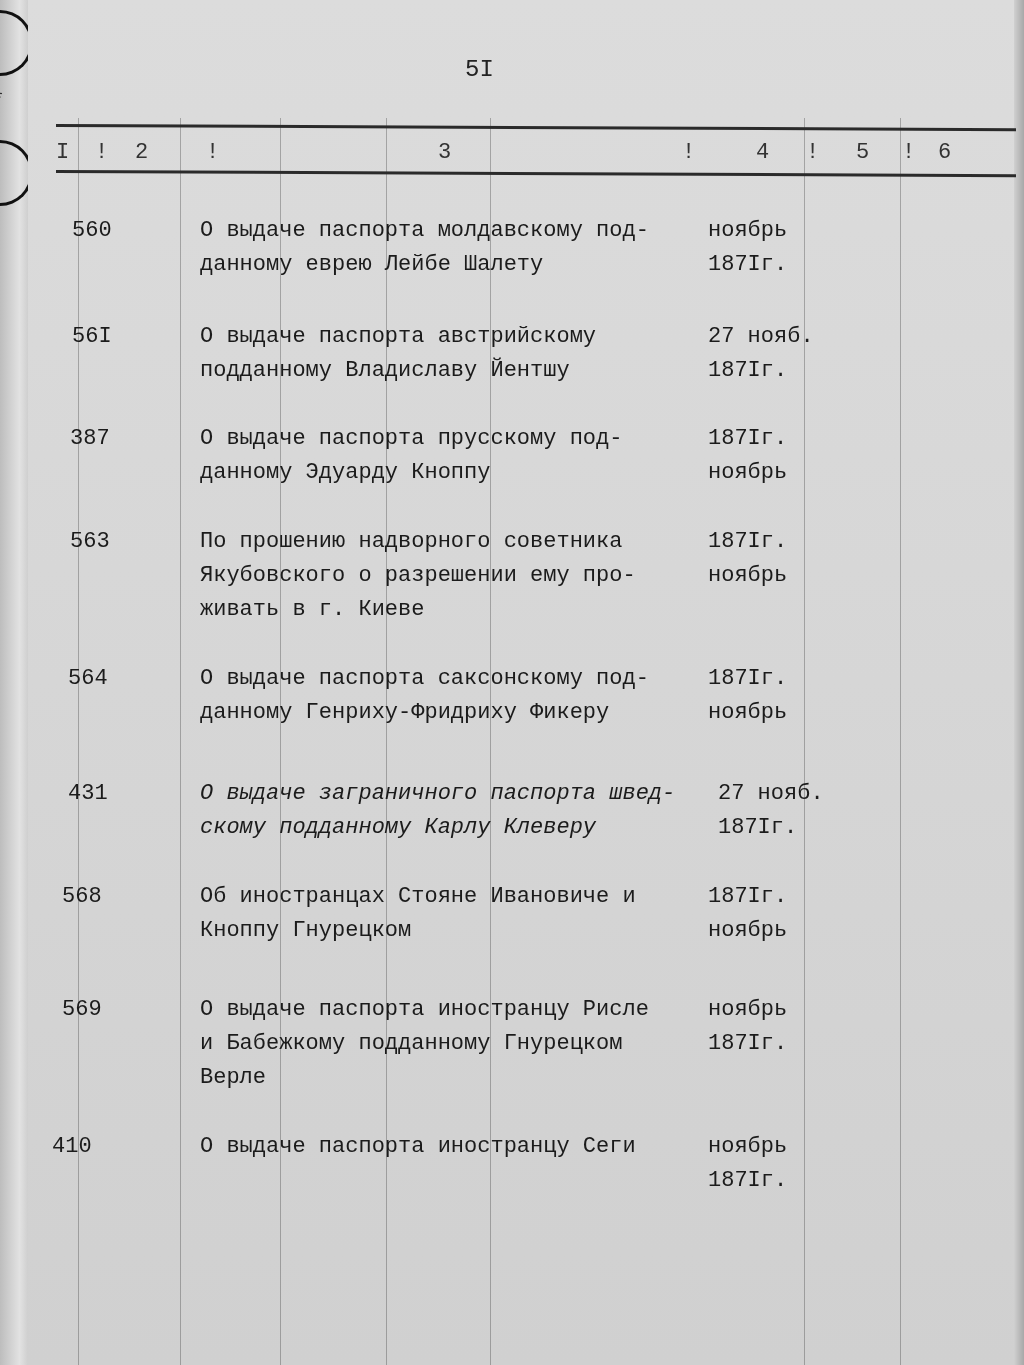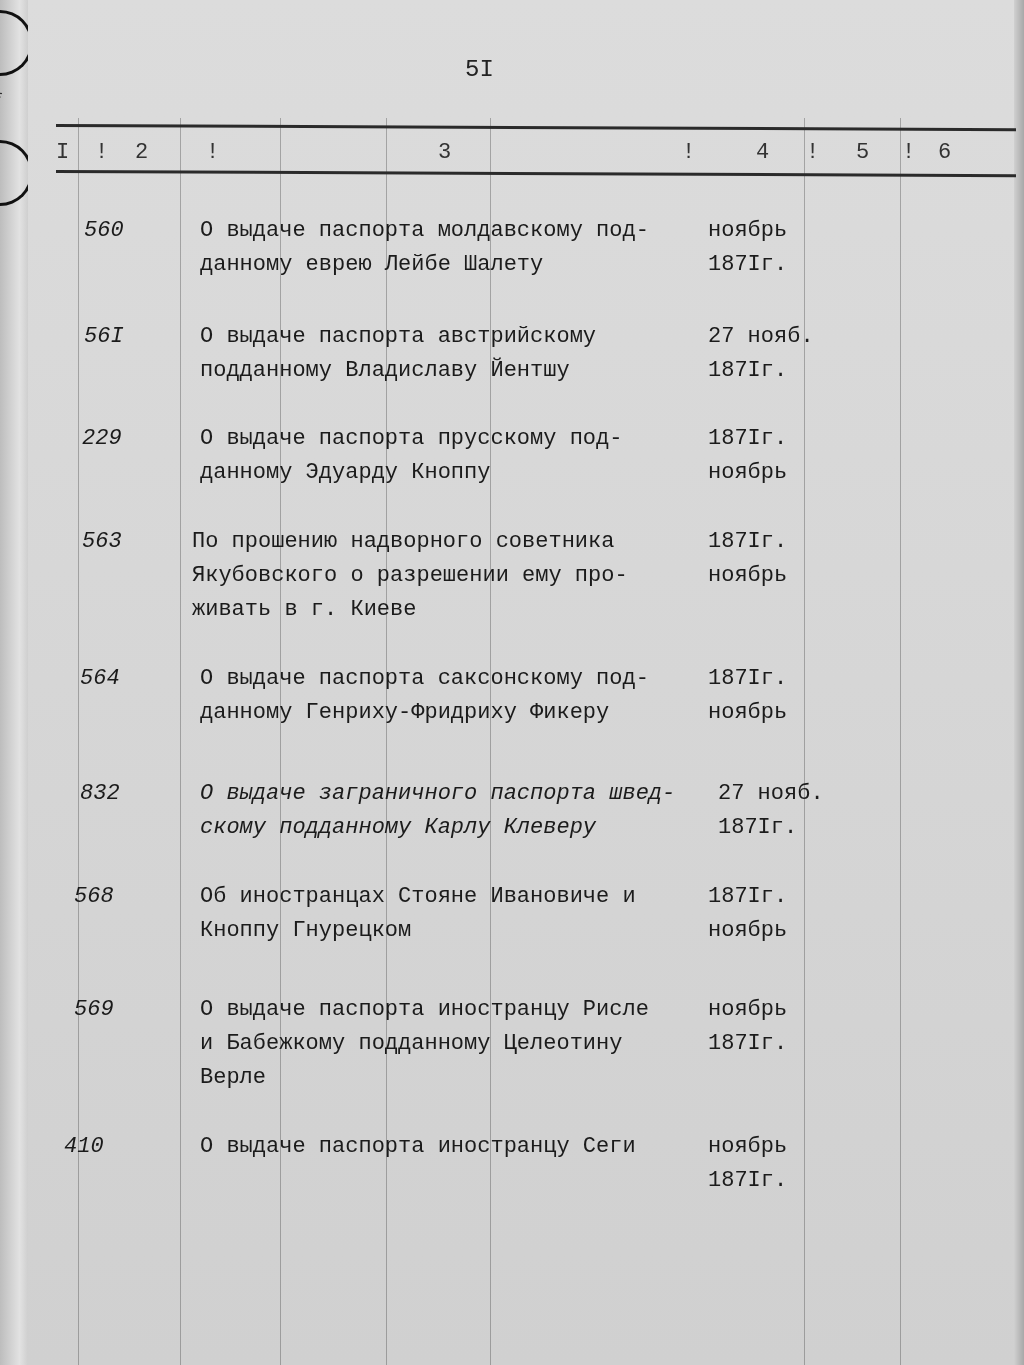--- a/index.html
+++ b/index.html
@@ -43,21 +43,21 @@
     .hrule {
       position: absolute; left: 28px; width: 960px; height: 3px; background: #2a2a2a;
       transform-origin: left center;
     }
     .header-row {
       position: absolute; left: 28px; top: 138px; width: 960px; height: 36px;
       font-size: 22px; color: #333;
     }
     .header-row span { position: absolute; top: 2px; }
     .entry { position: absolute; font-size: 22px; line-height: 34px; }
-    .entry .num { position: absolute; left: 16px; top: 0; width: 70px; font-style: italic; }
+    .entry .num { position: absolute; left: 4px; top: 0; width: 70px; }
     .entry .title { position: absolute; left: 132px; top: 0; width: 510px; white-space: pre-line; }
     .entry .date { position: absolute; left: 640px; top: 0; width: 140px; white-space: pre-line; }
   </style>
 </head>
 <body>
 
 <div class="binding">
   <div class="binding-arc" style="top:10px;"></div>
   <div class="binding-arc" style="top:140px;"></div>
   <div class="binding-label">№ кор.</div>
@@ -100,59 +100,59 @@
 187Iг.</span>
   </div>
   <div class="entry" style="left:40px; top:320px;">
     <span class="num">56I</span>
     <span class="title">О выдаче паспорта австрийскому
 подданному Владиславу Йентшу</span>
     <span class="date">27 нояб.
 187Iг.</span>
   </div>
   <div class="entry" style="left:38px; top:422px;">
-    <span class="num">229</span>
+    <span class="num">387</span>
     <span class="title" style="left:134px;">О выдаче паспорта прусскому под-
 данному Эдуарду Кноппу</span>
     <span class="date" style="left:642px;">187Iг.
 ноябрь</span>
   </div>
   <div class="entry" style="left:38px; top:525px;">
     <span class="num">563</span>
-    <span class="title" style="left:126px;">По прошению надворного советника
+    <span class="title" style="left:134px;">По прошению надворного советника
 Якубовского о разрешении ему про-
 живать в г. Киеве</span>
     <span class="date" style="left:642px;">187Iг.
 ноябрь</span>
   </div>
   <div class="entry" style="left:36px; top:662px;">
     <span class="num">564</span>
     <span class="title" style="left:136px;">О выдаче паспорта саксонскому под-
 данному Генриху-Фридриху Фикеру</span>
     <span class="date" style="left:644px;">187Iг.
 ноябрь</span>
   </div>
   <div class="entry" style="left:36px; top:777px;">
-    <span class="num">832</span>
+    <span class="num">431</span>
     <span class="title" style="left:136px; width:540px;font-style:italic;">О выдаче заграничного паспорта швед-
 скому подданному Карлу Клеверу</span>
     <span class="date" style="left:654px;">27 нояб.
 187Iг.</span>
   </div>
   <div class="entry" style="left:30px; top:880px;">
     <span class="num">568</span>
     <span class="title" style="left:142px;">Об иностранцах Стояне Ивановиче и
 Кноппу Гнурецком</span>
     <span class="date" style="left:650px;">187Iг.
 ноябрь</span>
   </div>
   <div class="entry" style="left:30px; top:993px;">
     <span class="num">569</span>
     <span class="title" style="left:142px;">О выдаче паспорта иностранцу Рисле
-и Бабежкому  подданному Целеотину
+и Бабежкому  подданному Гнурецком
 Верле</span>
     <span class="date" style="left:650px;">ноябрь
 187Iг.</span>
   </div>
   <div class="entry" style="left:20px; top:1130px;">
     <span class="num">410</span>
     <span class="title" style="left:152px;">О выдаче паспорта иностранцу Сеги</span>
     <span class="date" style="left:660px;">ноябрь
 187Iг.</span>
   </div>

